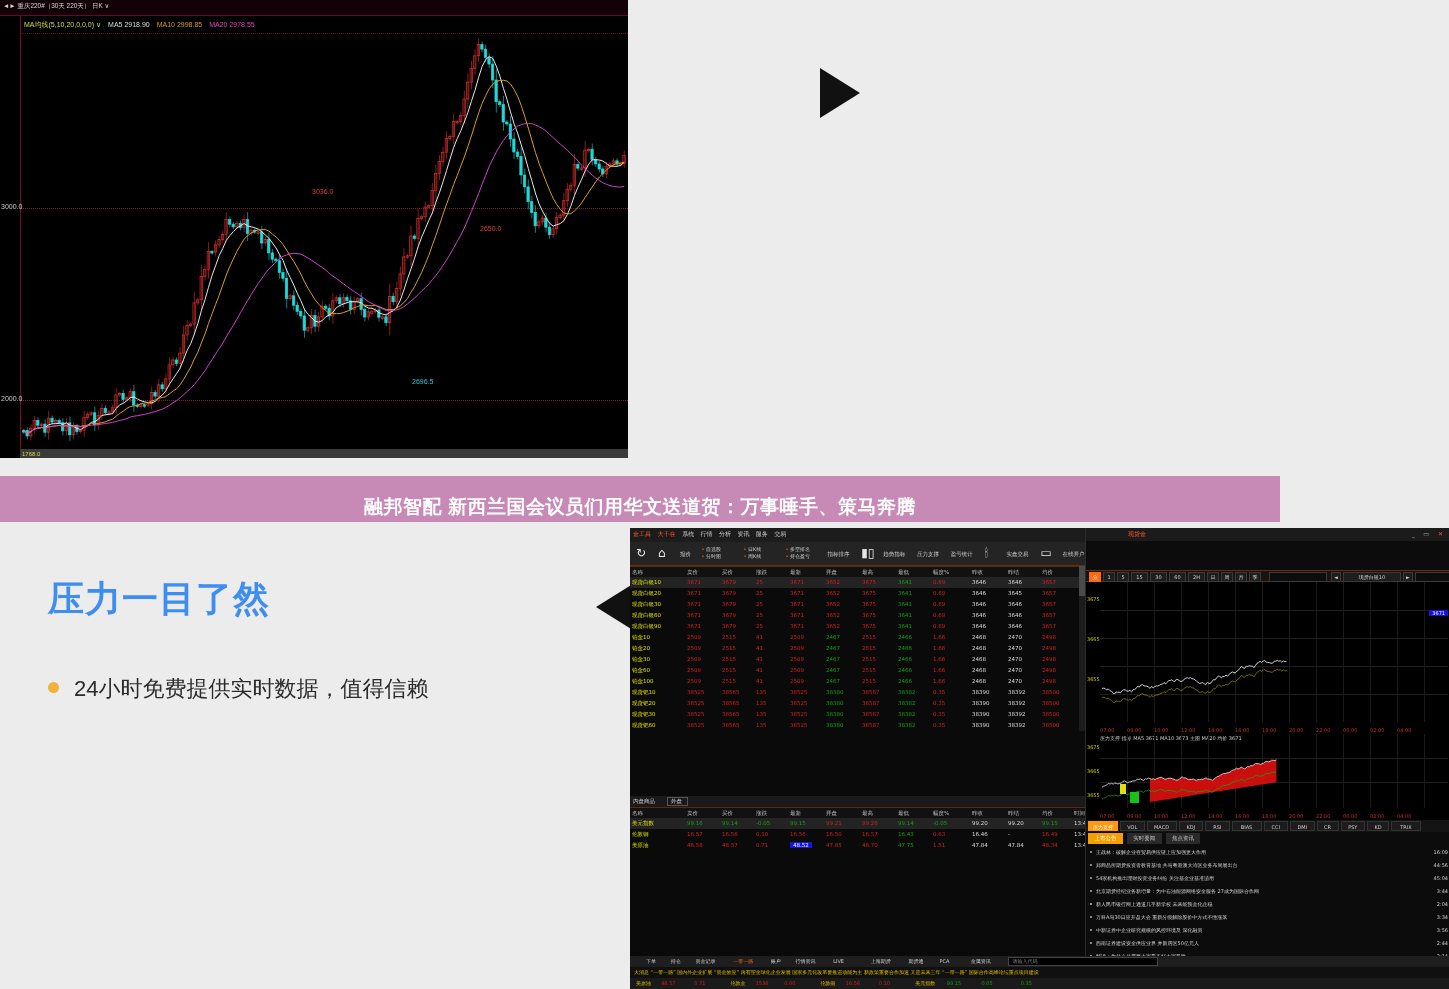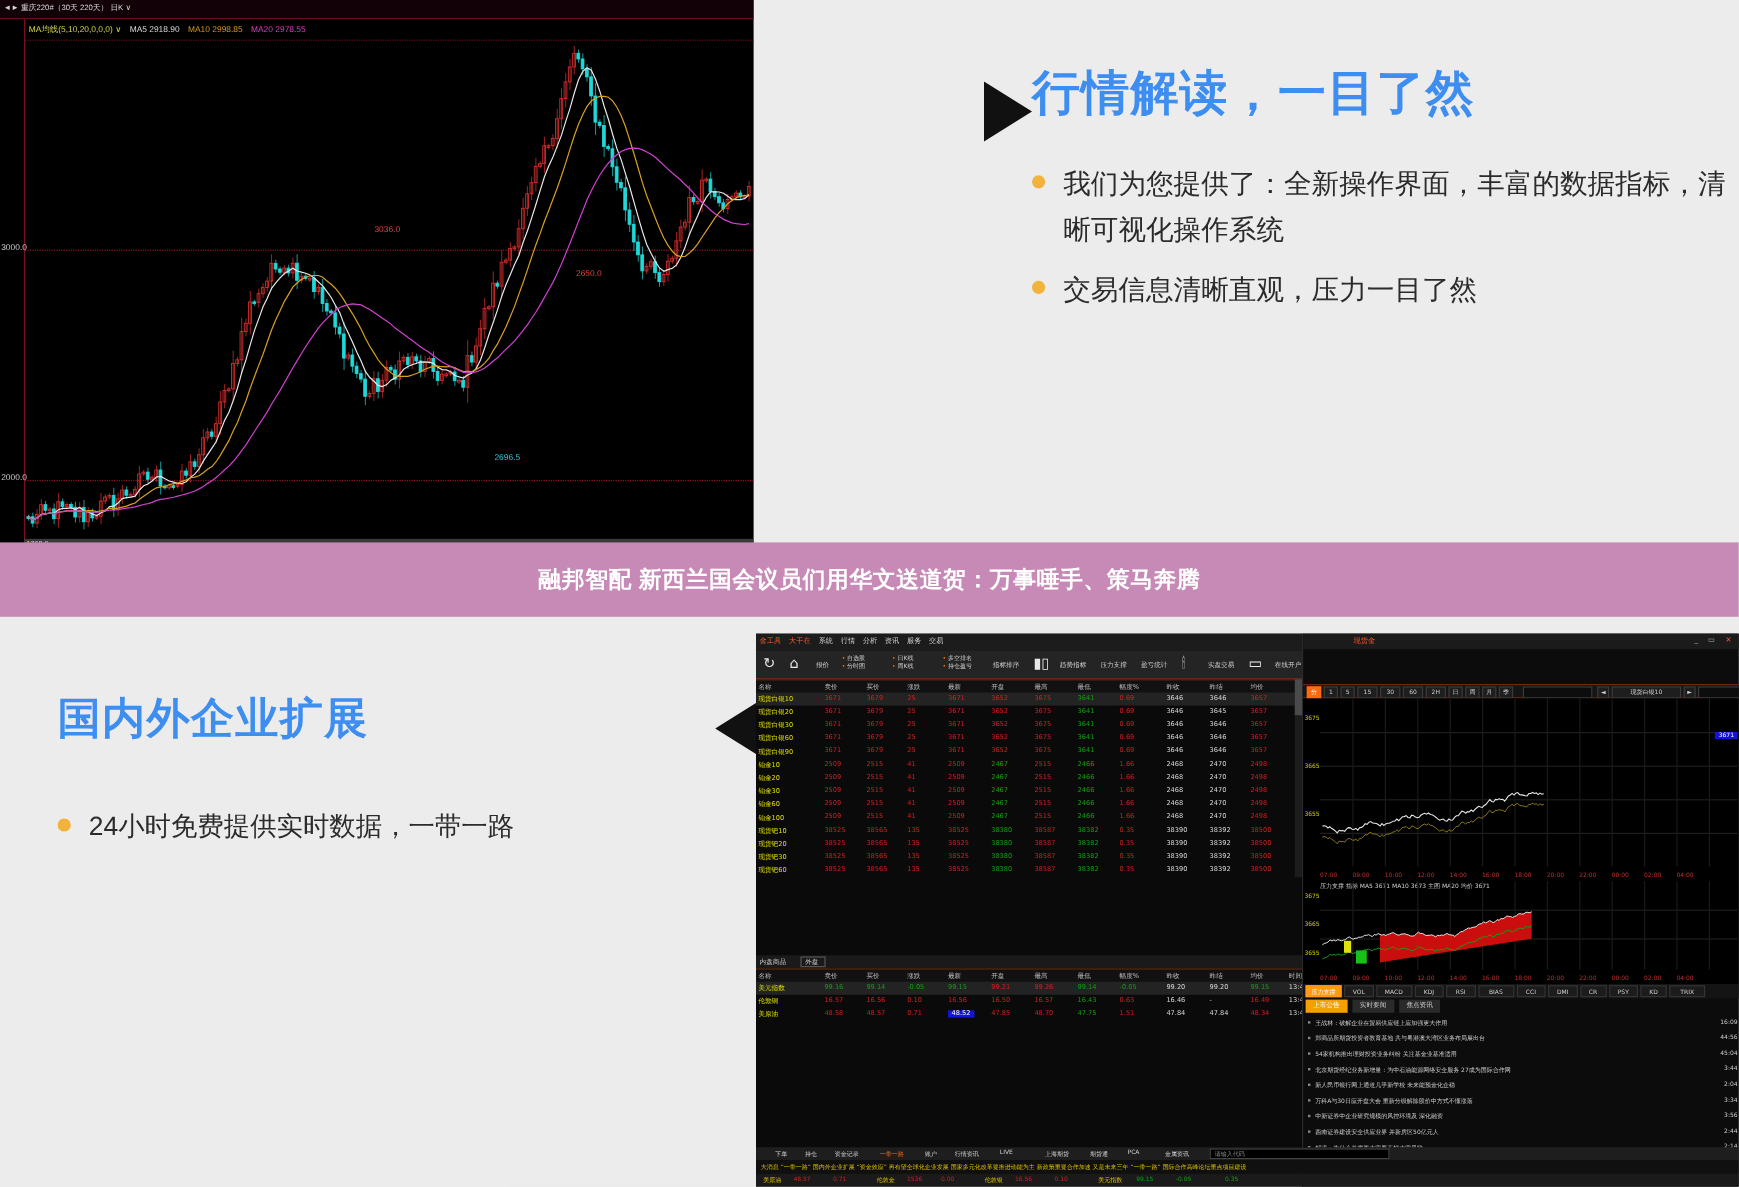--- a/index.html
+++ b/index.html
@@ -26,21 +26,21 @@
   .kc-bl { position:absolute; left:22px; bottom:1px; font-size:6px; color:#d8d84a; }
 
   .top-text { position:absolute; left:860px; top:55px; width:580px; }
   .headline { color:#3d8ef0; font-size:40px; font-weight:bold; letter-spacing:1px; line-height:1.15; }
   .bullets { margin-top:34px; }
   .bullet-row { display:flex; align-items:flex-start; margin-bottom:12px; }
   .dot { flex:0 0 auto; width:11px; height:11px; border-radius:50%; background:#f2b33d; margin-top:11px; margin-right:15px; }
   .btext { font-size:23px; color:#2b2b2b; line-height:1.65; }
 
   
-  .banner { position:absolute; left:0; top:452px; width:1449px; height:62px; background:#c78ab6;
+  .banner { position:absolute; left:0; top:476px; width:1280px; height:62px; background:#c78ab6;
             display:flex; align-items:center; justify-content:center; }
   .banner-text { color:#ffffff; font-size:19px; font-weight:bold; letter-spacing:.5px; }
 
   
   .bot-section { position:absolute; left:0; top:522px; width:1449px; height:467px; background:#ececec; }
 
   .bot-text { position:absolute; left:48px; top:56px; width:560px; }
   .bot-text .headline { font-size:36px; }
   .bot-text .bullets { margin-top:52px; }
   .bot-text .btext { font-size:22px; }
@@ -496,46 +496,33 @@
         </svg>
 
       <div class="kc-bottombar"></div>
       <div class="kc-bl">1768.0</div>
     </div>
 
     <svg width="60" height="70" style="position:absolute;left:820px;top:68px;">
       <polygon points="0,0 40,25 0,50" fill="#111"></polygon>
     </svg>
 
-    <div class="top-text">
-      <div class="headline">行情解读，一目了然</div>
+  </div>
+
+  <div class="banner">
+    <div class="banner-text">融邦智配 新西兰国会议员们用华文送道贺：万事唾手、策马奔腾</div>
+  </div>
+
+  <div class="bot-section">
+    <div class="bot-text">
+      <div class="headline">压力一目了然</div>
       <div class="bullets">
         <div class="bullet-row">
           <span class="dot"></span>
-          <span class="btext">我们为您提供了：全新操作界面，丰富的数据指标，清晰可视化操作系统</span>
-        </div>
-        <div class="bullet-row">
-          <span class="dot"></span>
-          <span class="btext">交易信息清晰直观，压力一目了然</span>
-        </div>
-      </div>
-    </div>
-  </div>
-
-  <div class="banner">
-    <div class="banner-text">融邦智配 新西兰国会议员们用华文送道贺：万事唾手、策马奔腾</div>
-  </div>
-
-  <div class="bot-section">
-    <div class="bot-text">
-      <div class="headline">国内外企业扩展</div>
-      <div class="bullets">
-        <div class="bullet-row">
-          <span class="dot"></span>
-          <span class="btext">24小时免费提供实时数据，一带一路</span>
+          <span class="btext">24小时免费提供实时数据，值得信赖</span>
         </div>
       </div>
     </div>
 
     <svg width="60" height="70" style="position:absolute;left:596px;top:60px;">
       <polygon points="40,0 0,25 40,50" fill="#111"></polygon>
     </svg>
   </div>
 
   <div class="app">

